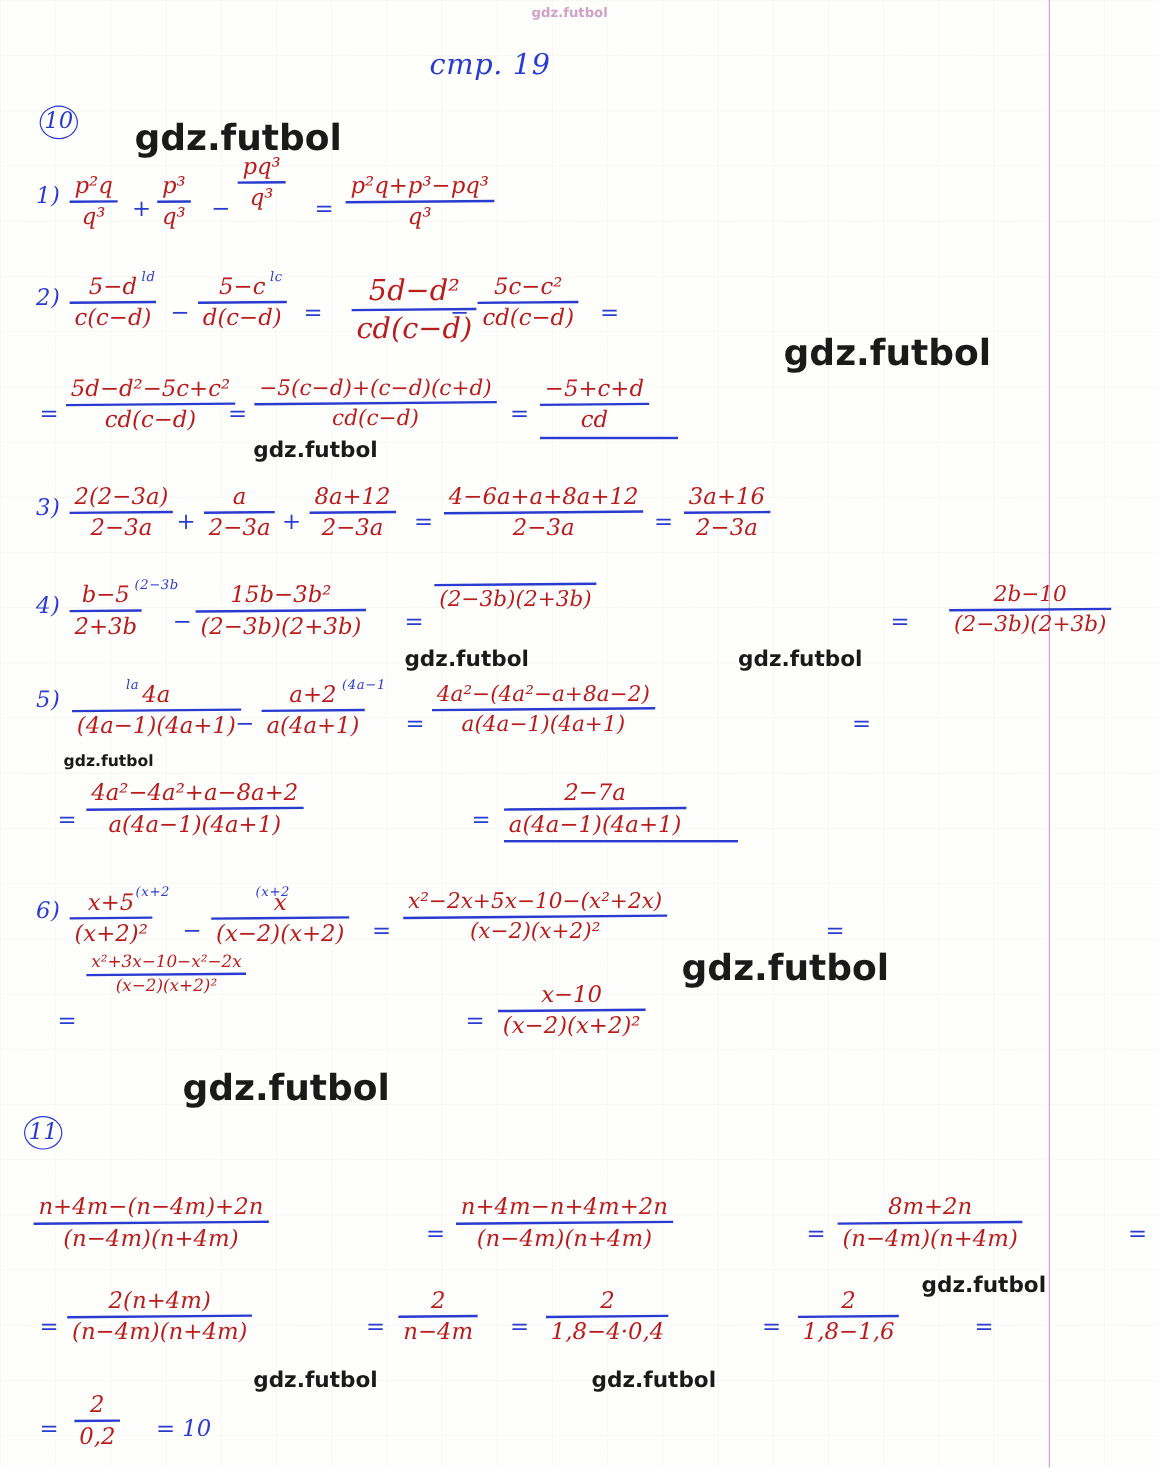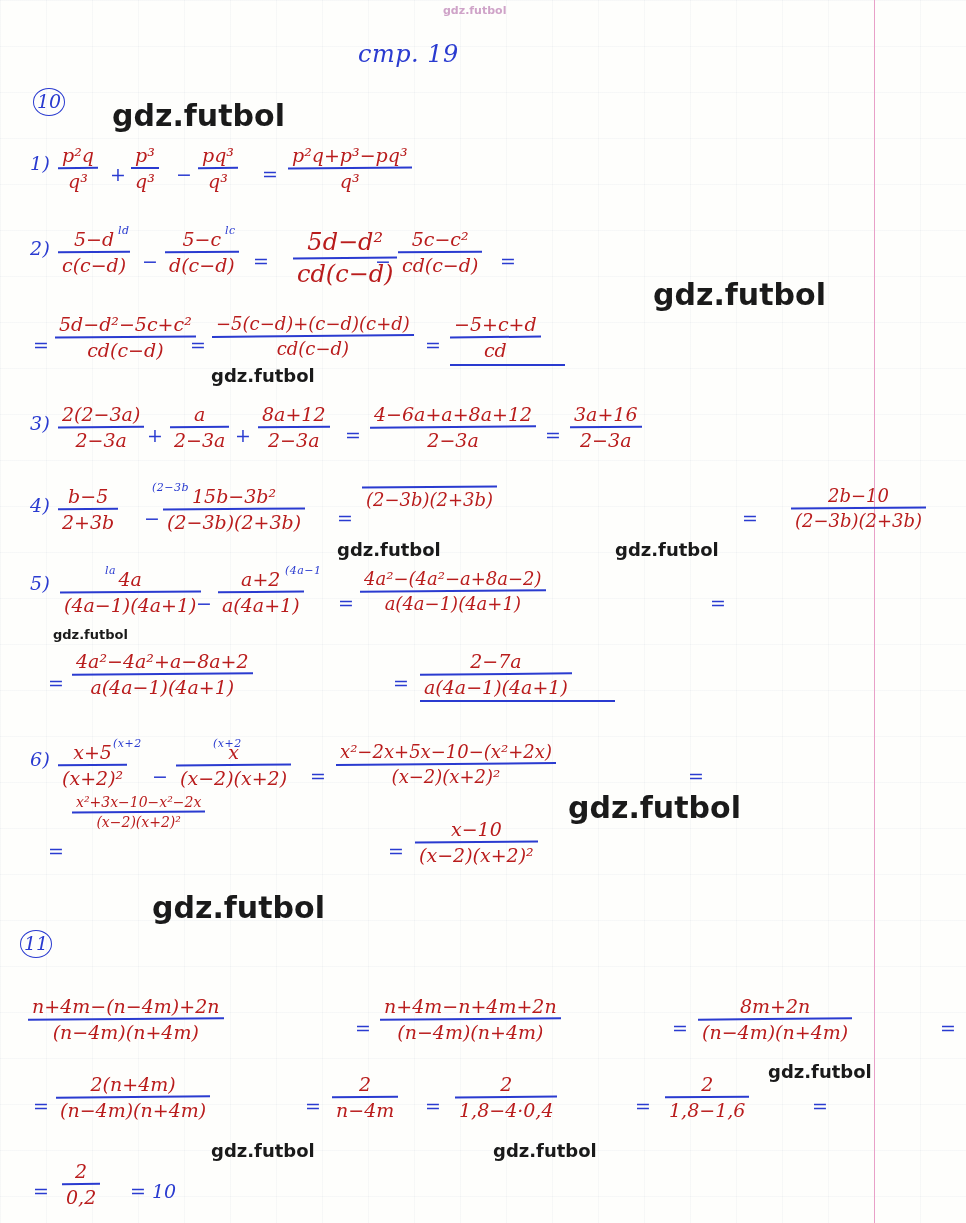--- a/index.html
+++ b/index.html
@@ -117,21 +117,21 @@
     <span class="bar"></span>
     <span class="de">q³</span>
   </div>
   <div class="op" style="left:110px;top:163px;font-size:19px;">+</div>
   <div class="frac" style="left:131px;top:144px;font-size:19px;">
     <span class="nu">p³</span>
     <span class="bar"></span>
     <span class="de">q³</span>
   </div>
   <div class="op" style="left:176px;top:163px;font-size:19px;">−</div>
-  <div class="frac" style="left:198px;top:144px;font-size:19px;">
+  <div class="frac" style="left:198px;top:128px;font-size:19px;">
     <span class="nu">pq³</span>
     <span class="bar"></span>
     <span class="de">q³</span>
   </div>
   <div class="op" style="left:262px;top:163px;font-size:19px;">=</div>
   <div class="frac" style="left:288px;top:144px;font-size:19px;">
     <span class="nu">p²q+p³−pq³</span>
     <span class="bar"></span>
     <span class="de">q³</span>
   </div>
@@ -213,21 +213,21 @@
     <span class="bar"></span>
     <span class="de">2−3a</span>
   </div>
 
   <div class="hw md" style="left:30px;top:494px;">4)</div>
   <div class="frac" style="left:58px;top:485px;font-size:19px;">
     <span class="nu">b−5</span>
     <span class="bar"></span>
     <span class="de">2+3b</span>
   </div>
-  <div class="hw tiny" style="left:112px;top:481px;margin-left:40px;">(2−3b</div>
+  <div class="hw tiny" style="left:112px;top:481px;">(2−3b</div>
   <div class="op" style="left:144px;top:507px;font-size:19px;">−</div>
   <div class="frac" style="left:163px;top:485px;font-size:19px;">
     <span class="nu">15b−3b²</span>
     <span class="bar"></span>
     <span class="de">(2−3b)(2+3b)</span>
   </div>
   <div class="op" style="left:337px;top:507px;font-size:19px;">=</div>
   <div class="frac" style="left:362px;top:485px;font-size:18px;">
     <span class="bar"></span>
     <span class="de">(2−3b)(2+3b)</span>

